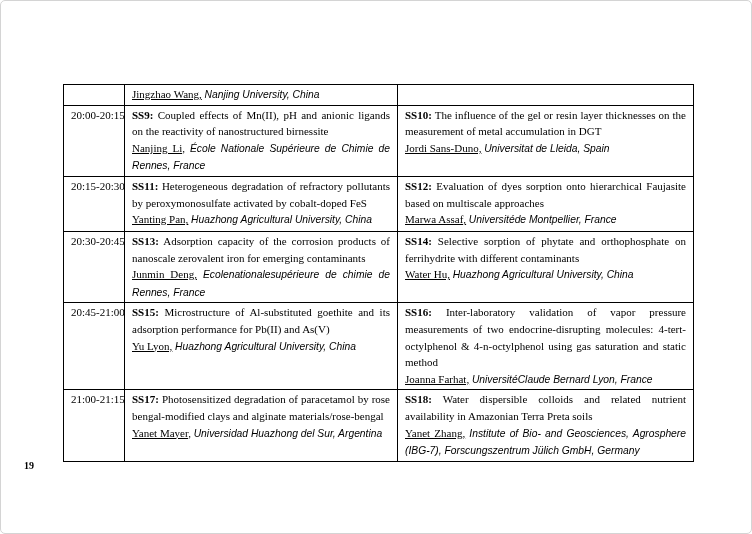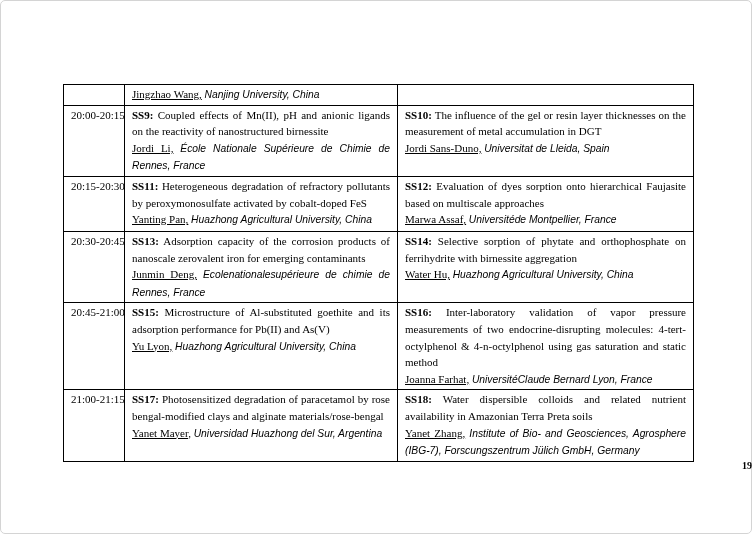--- a/index.html
+++ b/index.html
@@ -64,21 +64,21 @@
   .affil {
     font-family: "Liberation Sans", sans-serif;
     font-style: italic;
     font-size: 10.3px;
   }
   .page-number {
     position: absolute;
     left: 0;
     right: 0;
     top: 460px;
-    text-align: right;
+    text-align: left;
     font-size: 10px;
     font-weight: bold;
     font-family: "Liberation Serif", serif;
     margin-left: 24px;
   }
 </style>
 </head>
 <body>
 
 <div class="page-frame"></div>
@@ -96,21 +96,21 @@
     <td>
       <div class="presenter-line"><span class="presenter">Jingzhao Wang,</span> <span class="affil">Nanjing University, China</span></div>
     </td>
     <td></td>
   </tr>
 
   <tr class="r1">
     <td class="time-cell">20:00-20:15</td>
     <td>
       <div class="title-line"><span class="code">SS9:</span> <span>Coupled effects of Mn(II), pH and anionic ligands on the reactivity of nanostructured birnessite</span></div>
-      <div class="presenter-line"><span class="presenter">Jordi Li,</span> <span class="affil">École Nationale Supérieure de Chimie de Rennes, France</span></div>
+      <div class="presenter-line"><span class="presenter">Nanjing Li,</span> <span class="affil">École Nationale Supérieure de Chimie de Rennes, France</span></div>
     </td>
     <td>
       <div class="title-line"><span class="code">SS10:</span> <span>The influence of the gel or resin layer thicknesses on the measurement of metal accumulation in DGT</span></div>
       <div class="presenter-line"><span class="presenter">Jordi Sans-Duno,</span> <span class="affil">Universitat de Lleida, Spain</span></div>
     </td>
   </tr>
 
   <tr class="r2">
     <td class="time-cell">20:15-20:30</td>
     <td>
@@ -123,21 +123,21 @@
     </td>
   </tr>
 
   <tr class="r3">
     <td class="time-cell">20:30-20:45</td>
     <td>
       <div class="title-line"><span class="code">SS13:</span> <span>Adsorption capacity of the corrosion products of nanoscale zerovalent iron for emerging contaminants</span></div>
       <div class="presenter-line"><span class="presenter">Junmin Deng,</span> <span class="affil">Ecolenationalesupérieure de chimie de Rennes, France</span></div>
     </td>
     <td>
-      <div class="title-line"><span class="code">SS14:</span> <span>Selective sorption of phytate and orthophosphate on ferrihydrite with birnessite aggregation</span></div>
+      <div class="title-line"><span class="code">SS14:</span> <span>Selective sorption of phytate and orthophosphate on ferrihydrite with different contaminants</span></div>
       <div class="presenter-line"><span class="presenter">Water Hu,</span> <span class="affil">Huazhong Agricultural University, China</span></div>
     </td>
   </tr>
 
   <tr class="r4">
     <td class="time-cell">20:45-21:00</td>
     <td>
       <div class="title-line"><span class="code">SS15:</span> <span>Microstructure of Al-substituted goethite and its adsorption performance for Pb(II) and As(V)</span></div>
       <div class="presenter-line"><span class="presenter">Yu Lyon,</span> <span class="affil">Huazhong Agricultural University, China</span></div>
     </td>

